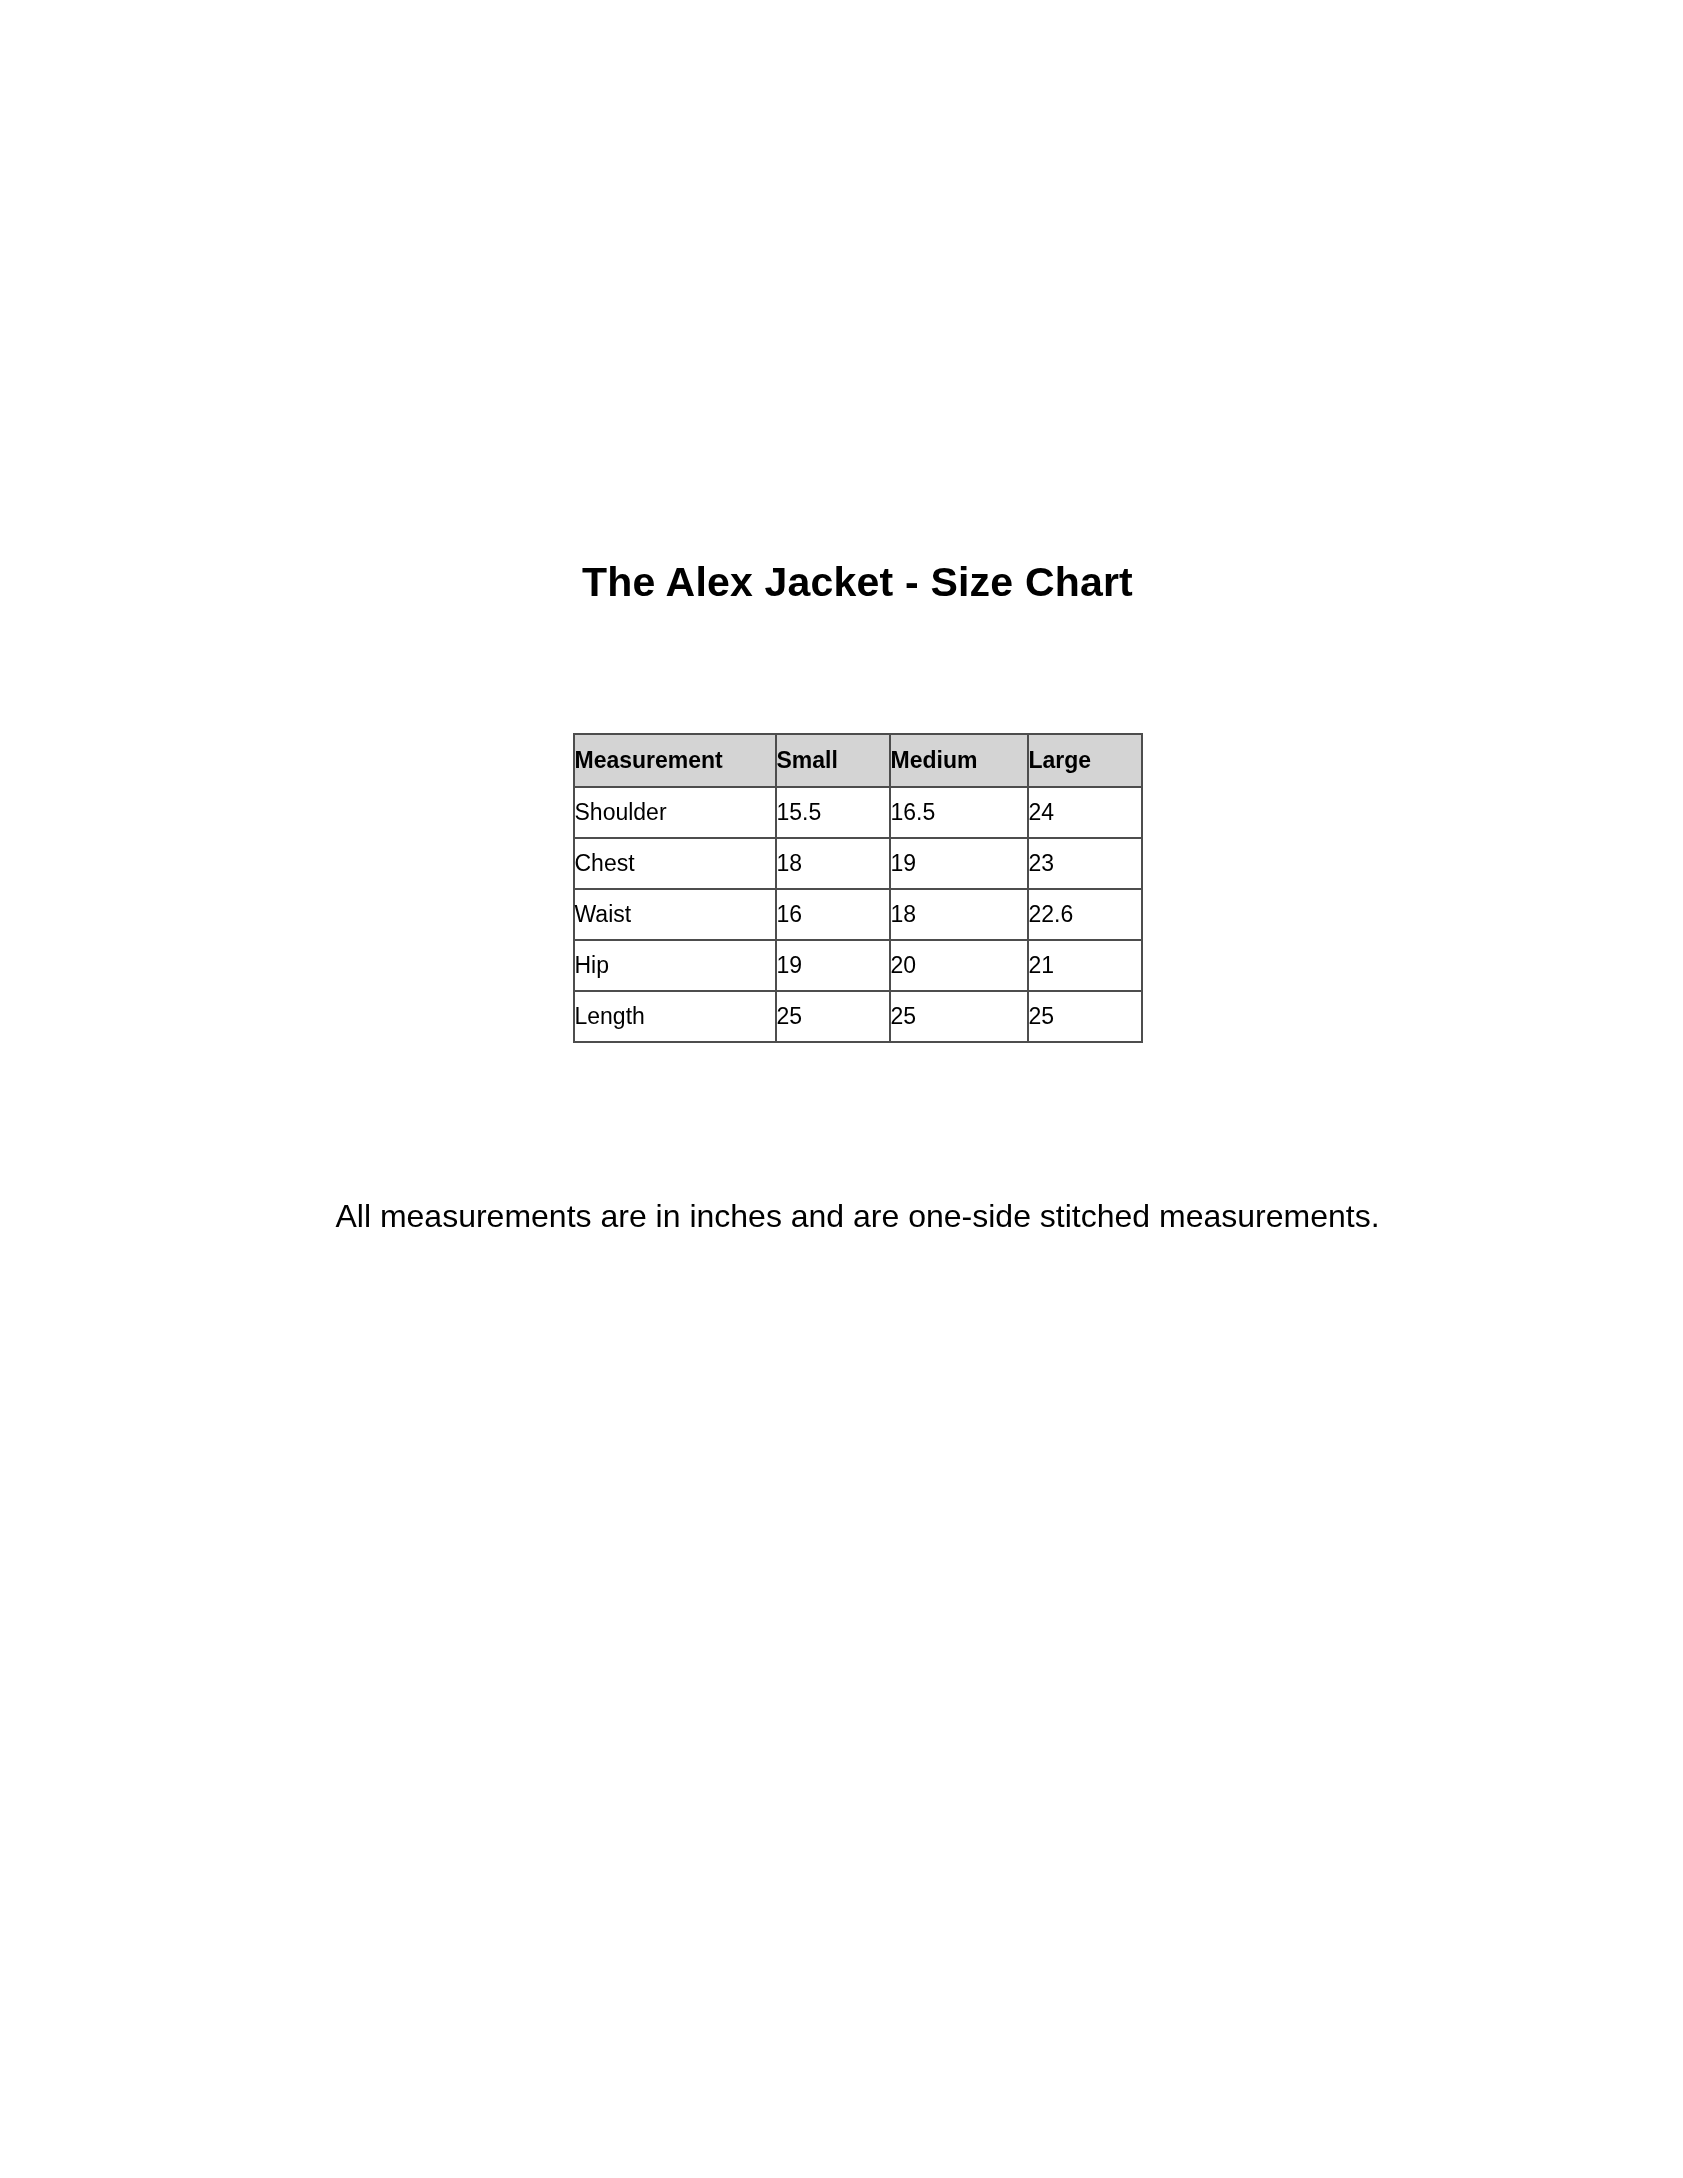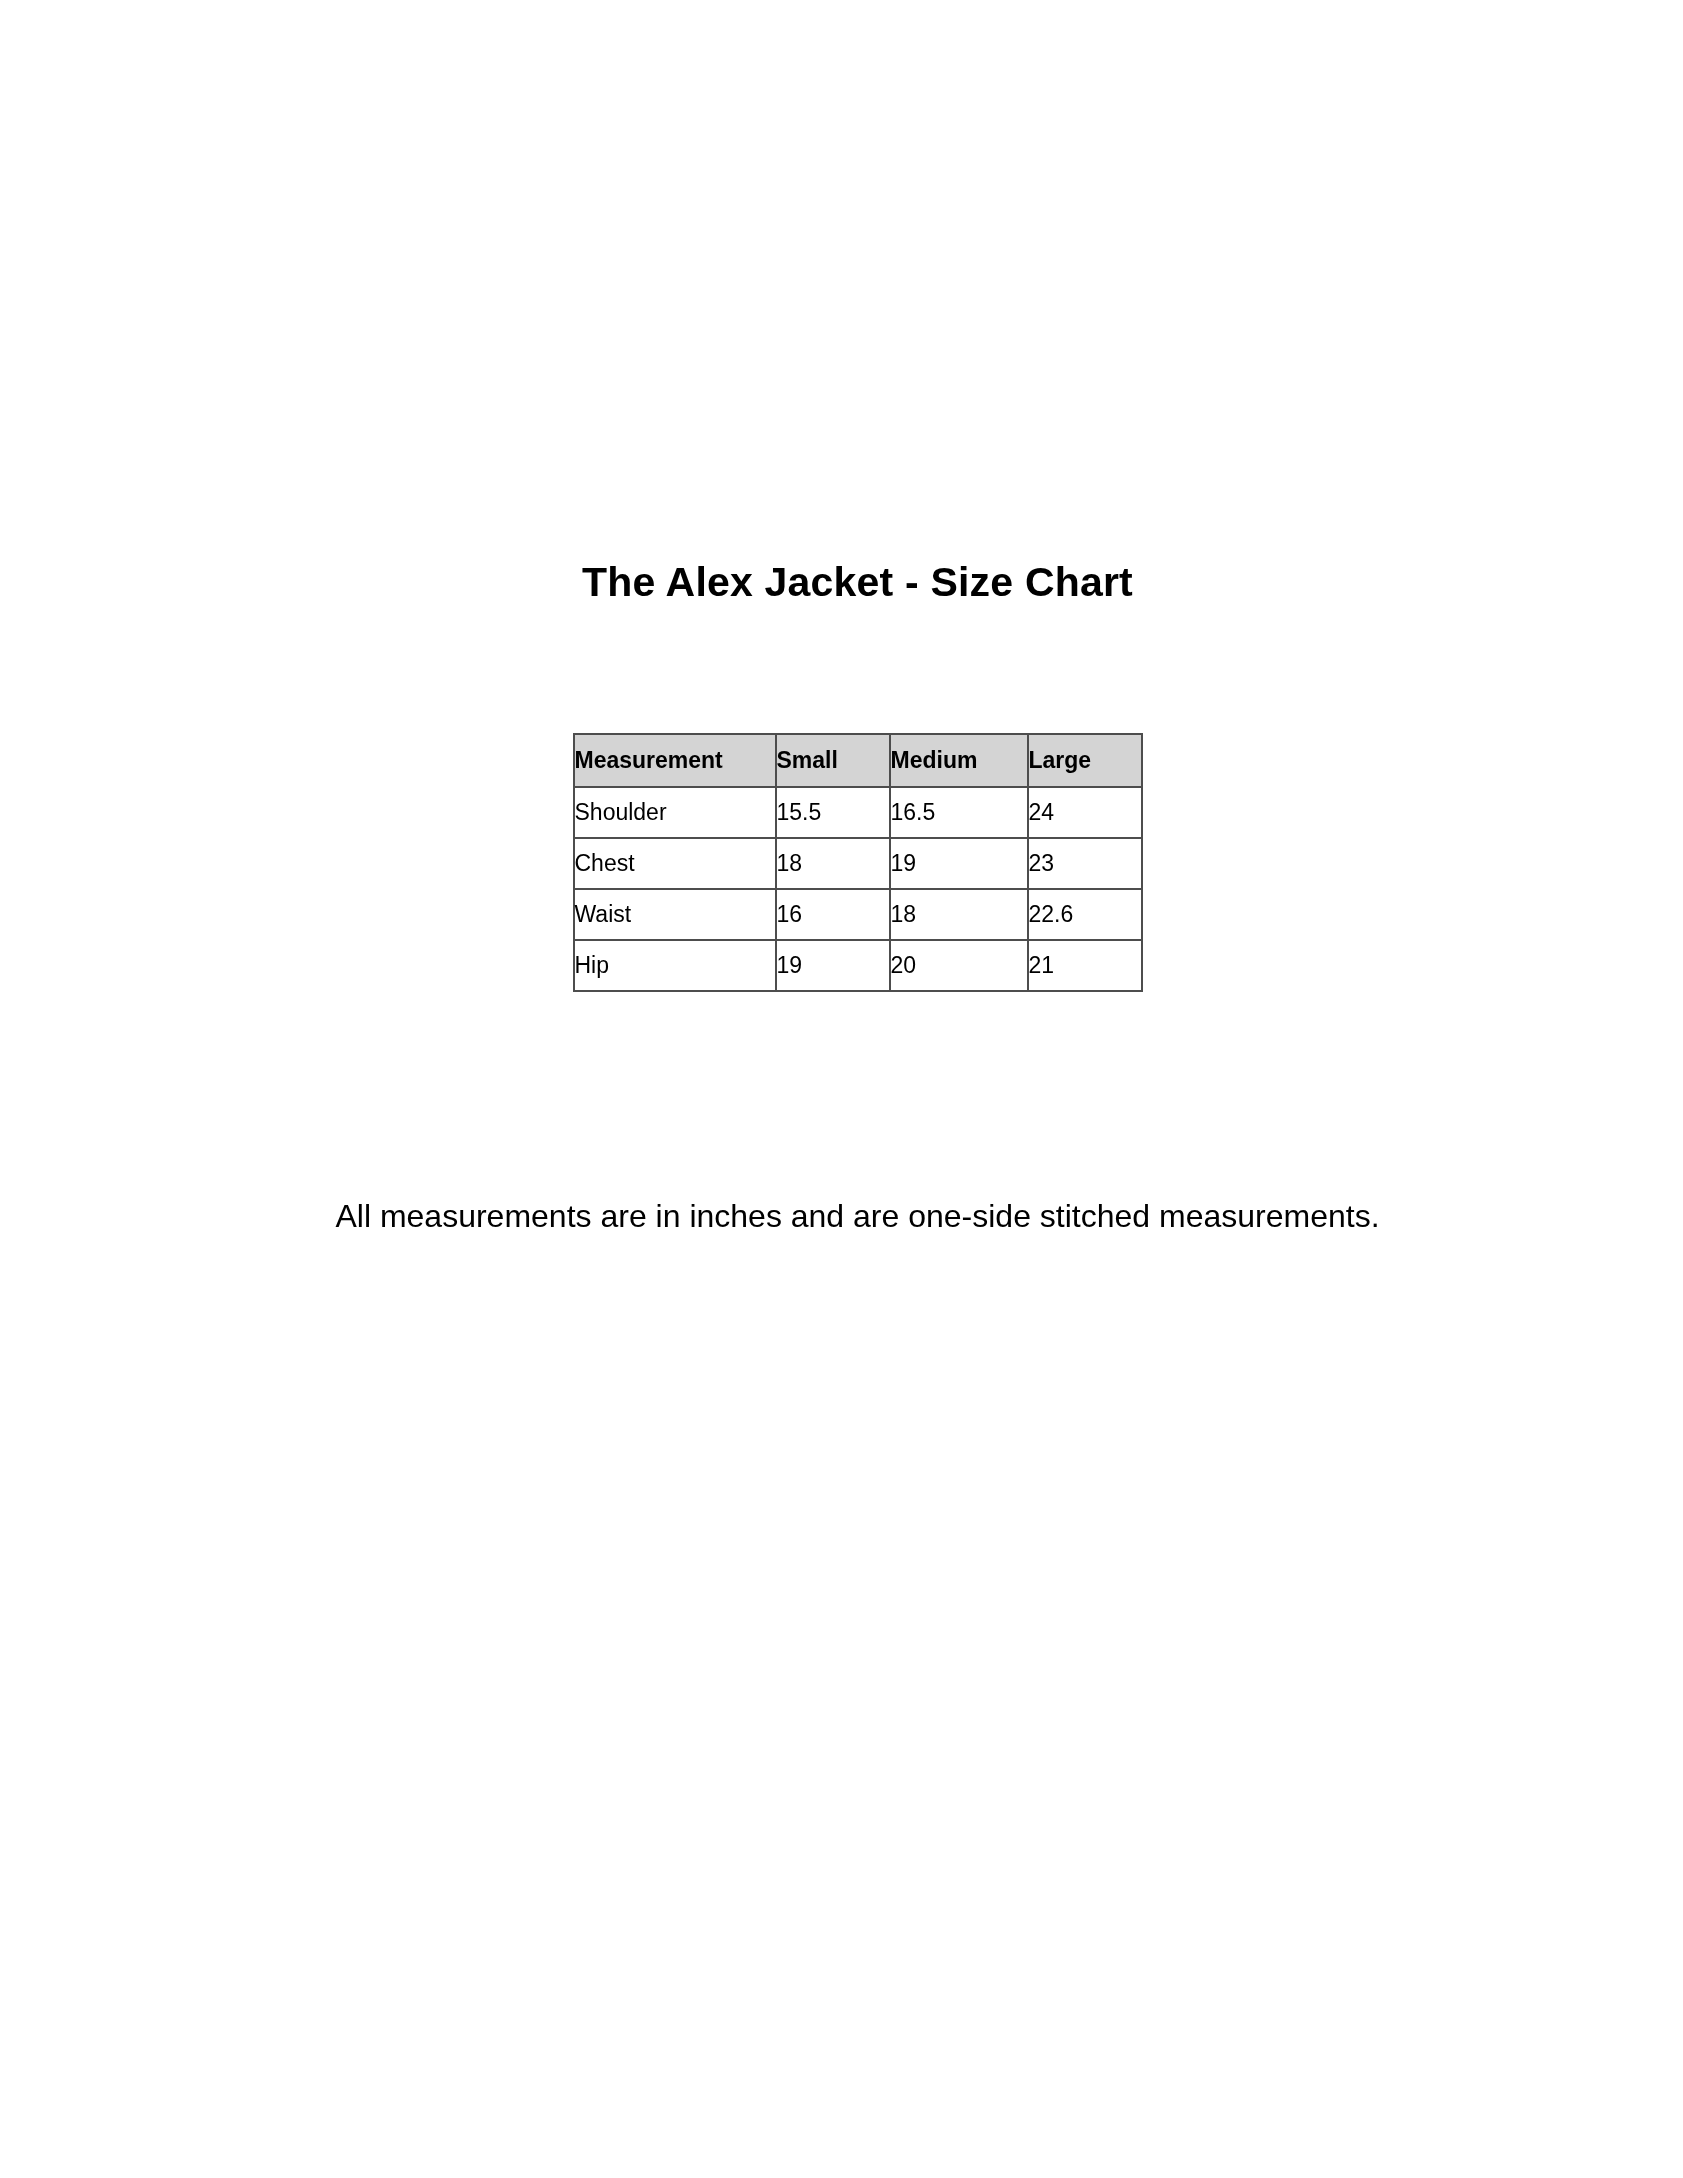--- a/index.html
+++ b/index.html
@@ -115,20 +115,26 @@
           <td class="col-size">16</td>
           <td class="col-size wide">18</td>
           <td class="col-size">22.6</td>
         </tr>
         <tr>
           <td class="col-measurement">Hip</td>
           <td class="col-size">19</td>
           <td class="col-size wide">20</td>
           <td class="col-size">21</td>
         </tr>
+        <tr>
+          <td class="col-measurement">Length</td>
+          <td class="col-size">25</td>
+          <td class="col-size wide">25</td>
+          <td class="col-size">25</td>
+        </tr>
       </tbody>
     </table>
   </div>
 
   <div class="note">All measurements are in inches and are one-side stitched measurements.</div>
 
 </div>
 
 
 </body></html>

